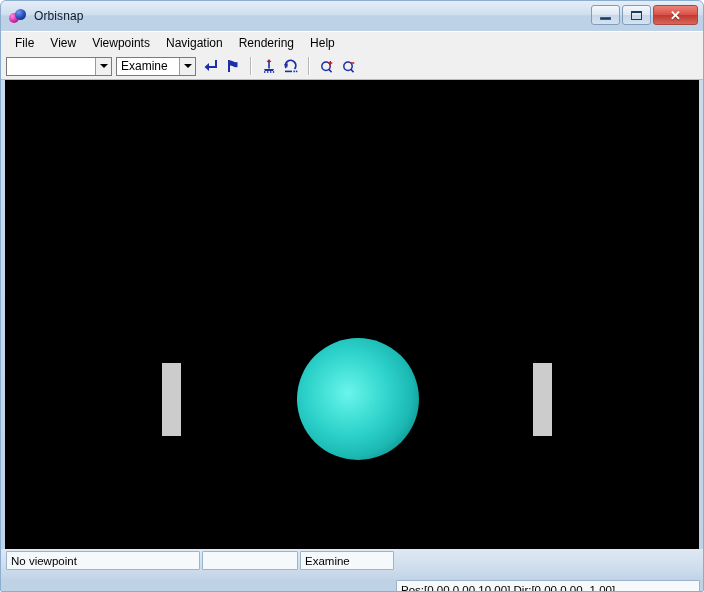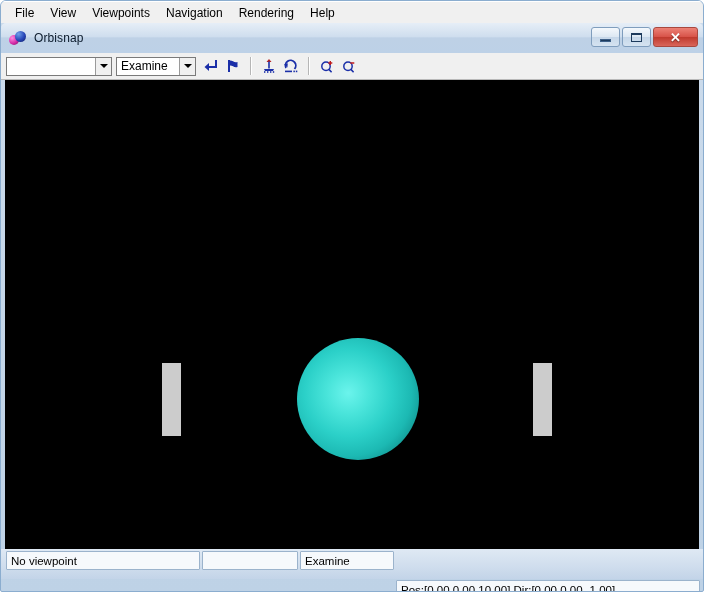--- a/index.html
+++ b/index.html
@@ -269,49 +269,49 @@
     right: 0;
     transform-origin: right center;
     transform: rotate(-45deg);
   }
 </style>
 </head>
 <body>
 
 <div id="app-window">
 
-  <div id="menu-bar">
-    <div class="menu-item">File</div>
-    <div class="menu-item">View</div>
-    <div class="menu-item">Viewpoints</div>
-    <div class="menu-item">Navigation</div>
-    <div class="menu-item">Rendering</div>
-    <div class="menu-item">Help</div>
-  </div>
-
   <div id="title-bar">
     <div id="app-icon">
       <span class="sphere-a"></span>
       <span class="sphere-b"></span>
     </div>
     <span id="title-text">Orbisnap</span>
 
     <div id="window-controls">
       <div class="win-btn">
         <span class="glyph-min"></span>
       </div>
       <div class="win-btn">
         <span class="glyph-max"></span>
       </div>
       <div class="win-btn close">
         <span class="glyph-close">✕</span>
       </div>
     </div>
   </div>
 
+  <div id="menu-bar">
+    <div class="menu-item">File</div>
+    <div class="menu-item">View</div>
+    <div class="menu-item">Viewpoints</div>
+    <div class="menu-item">Navigation</div>
+    <div class="menu-item">Rendering</div>
+    <div class="menu-item">Help</div>
+  </div>
+
   <div id="toolbar">
 
     <div class="combo" id="viewpoint-combo">
       <span class="combo-value"></span>
       <span class="combo-arrow"></span>
     </div>
 
     <div class="combo" id="nav-mode-combo">
       <span class="combo-value">Examine</span>
       <span class="combo-arrow"></span>

